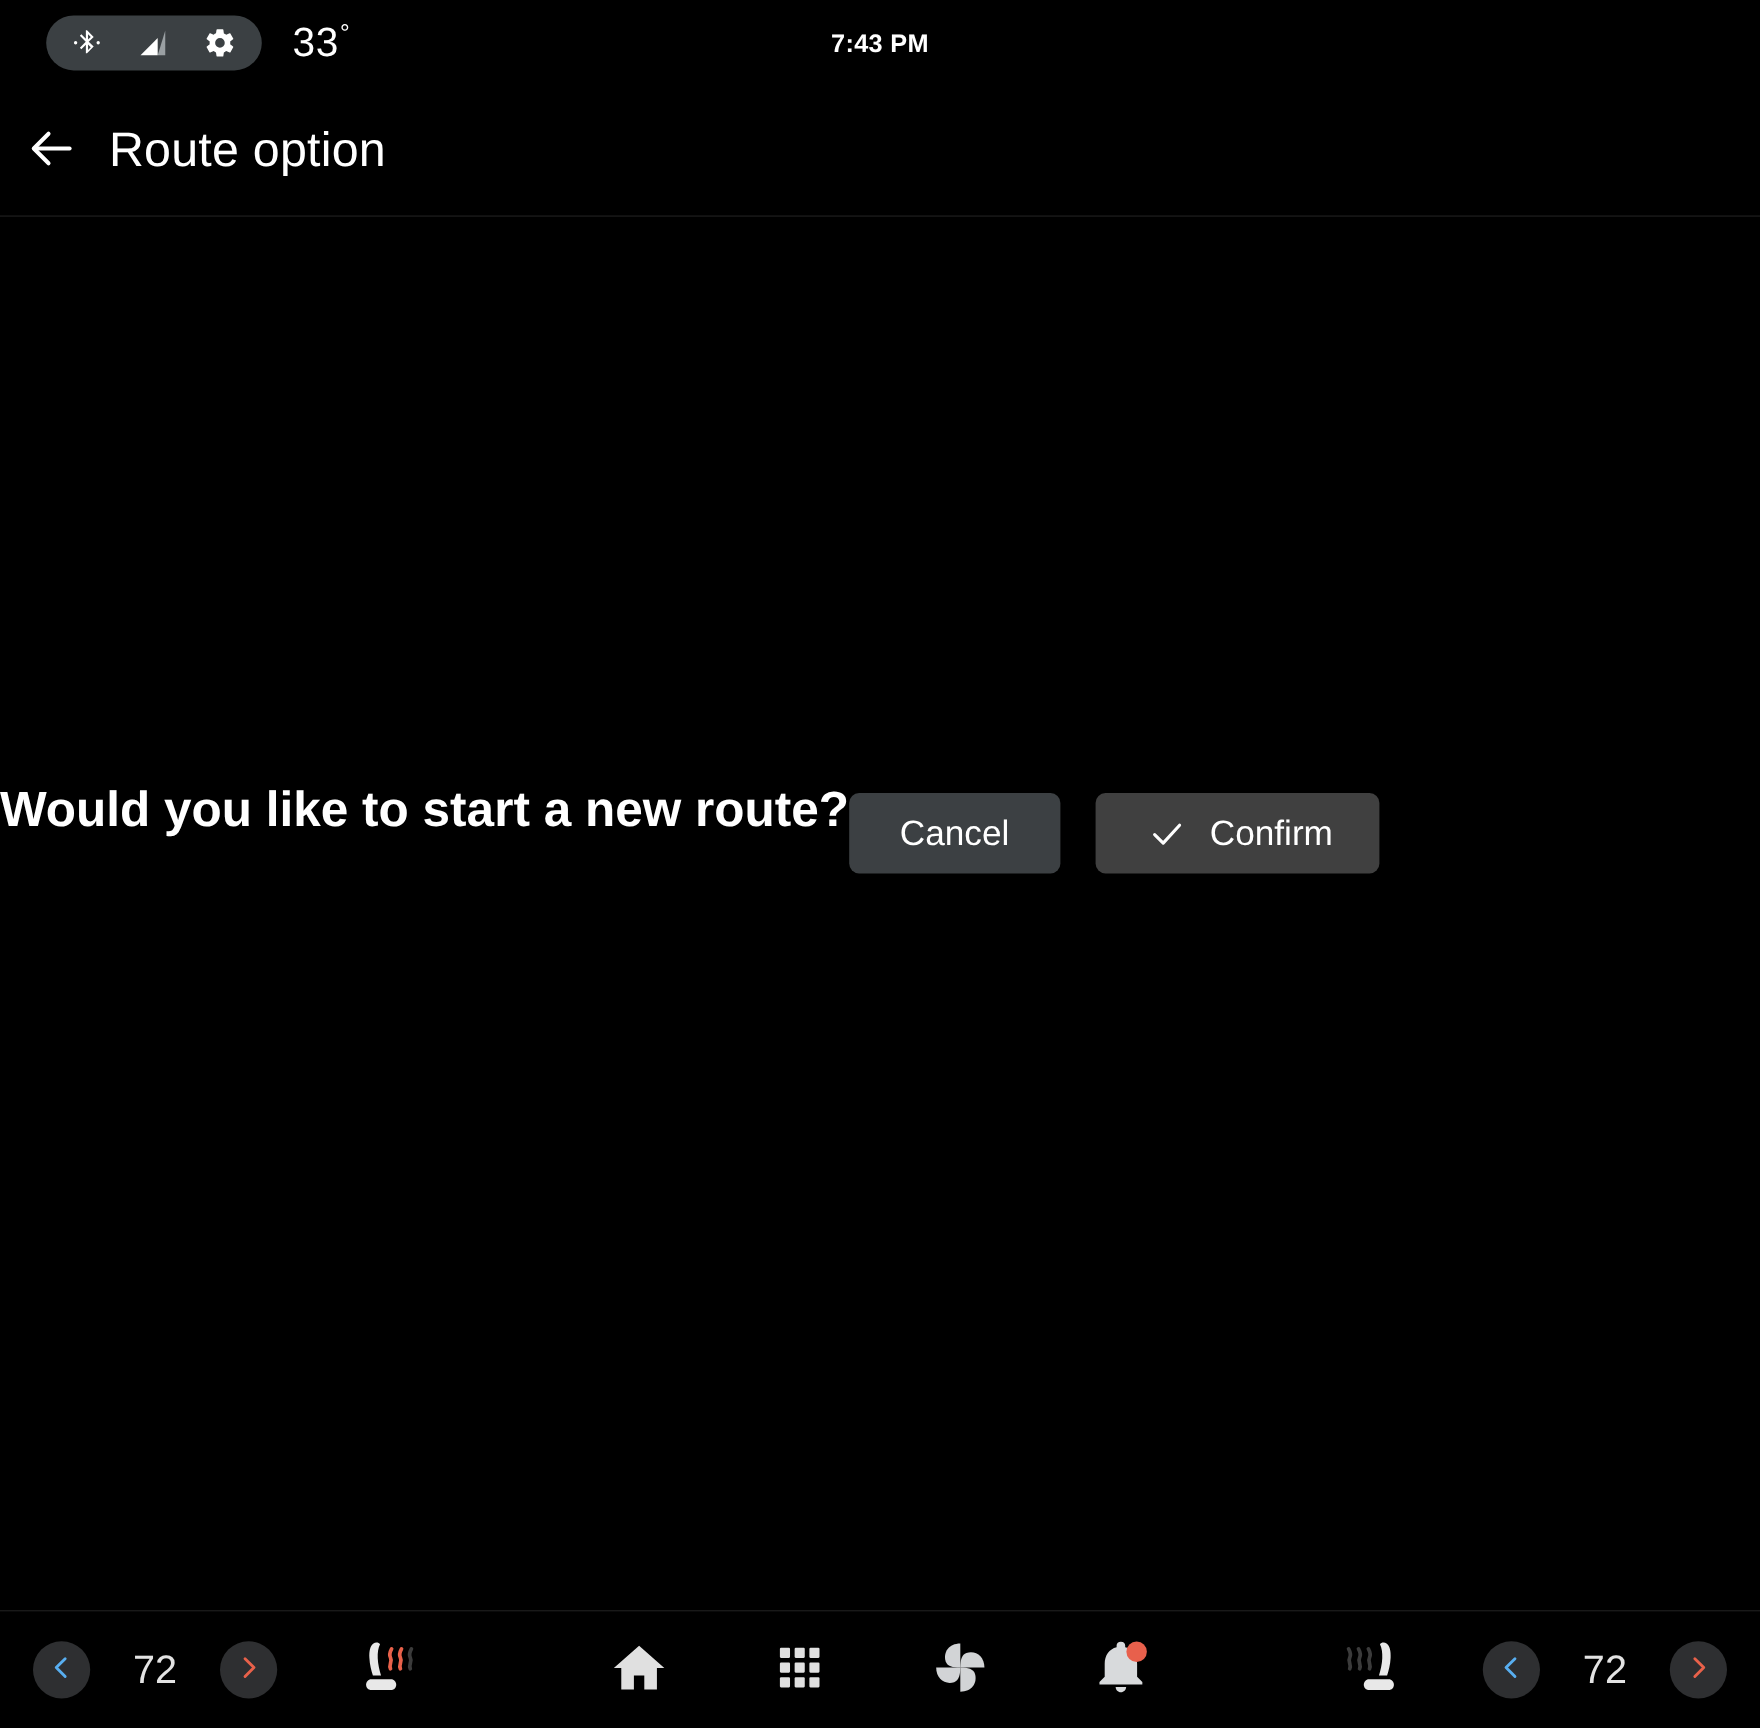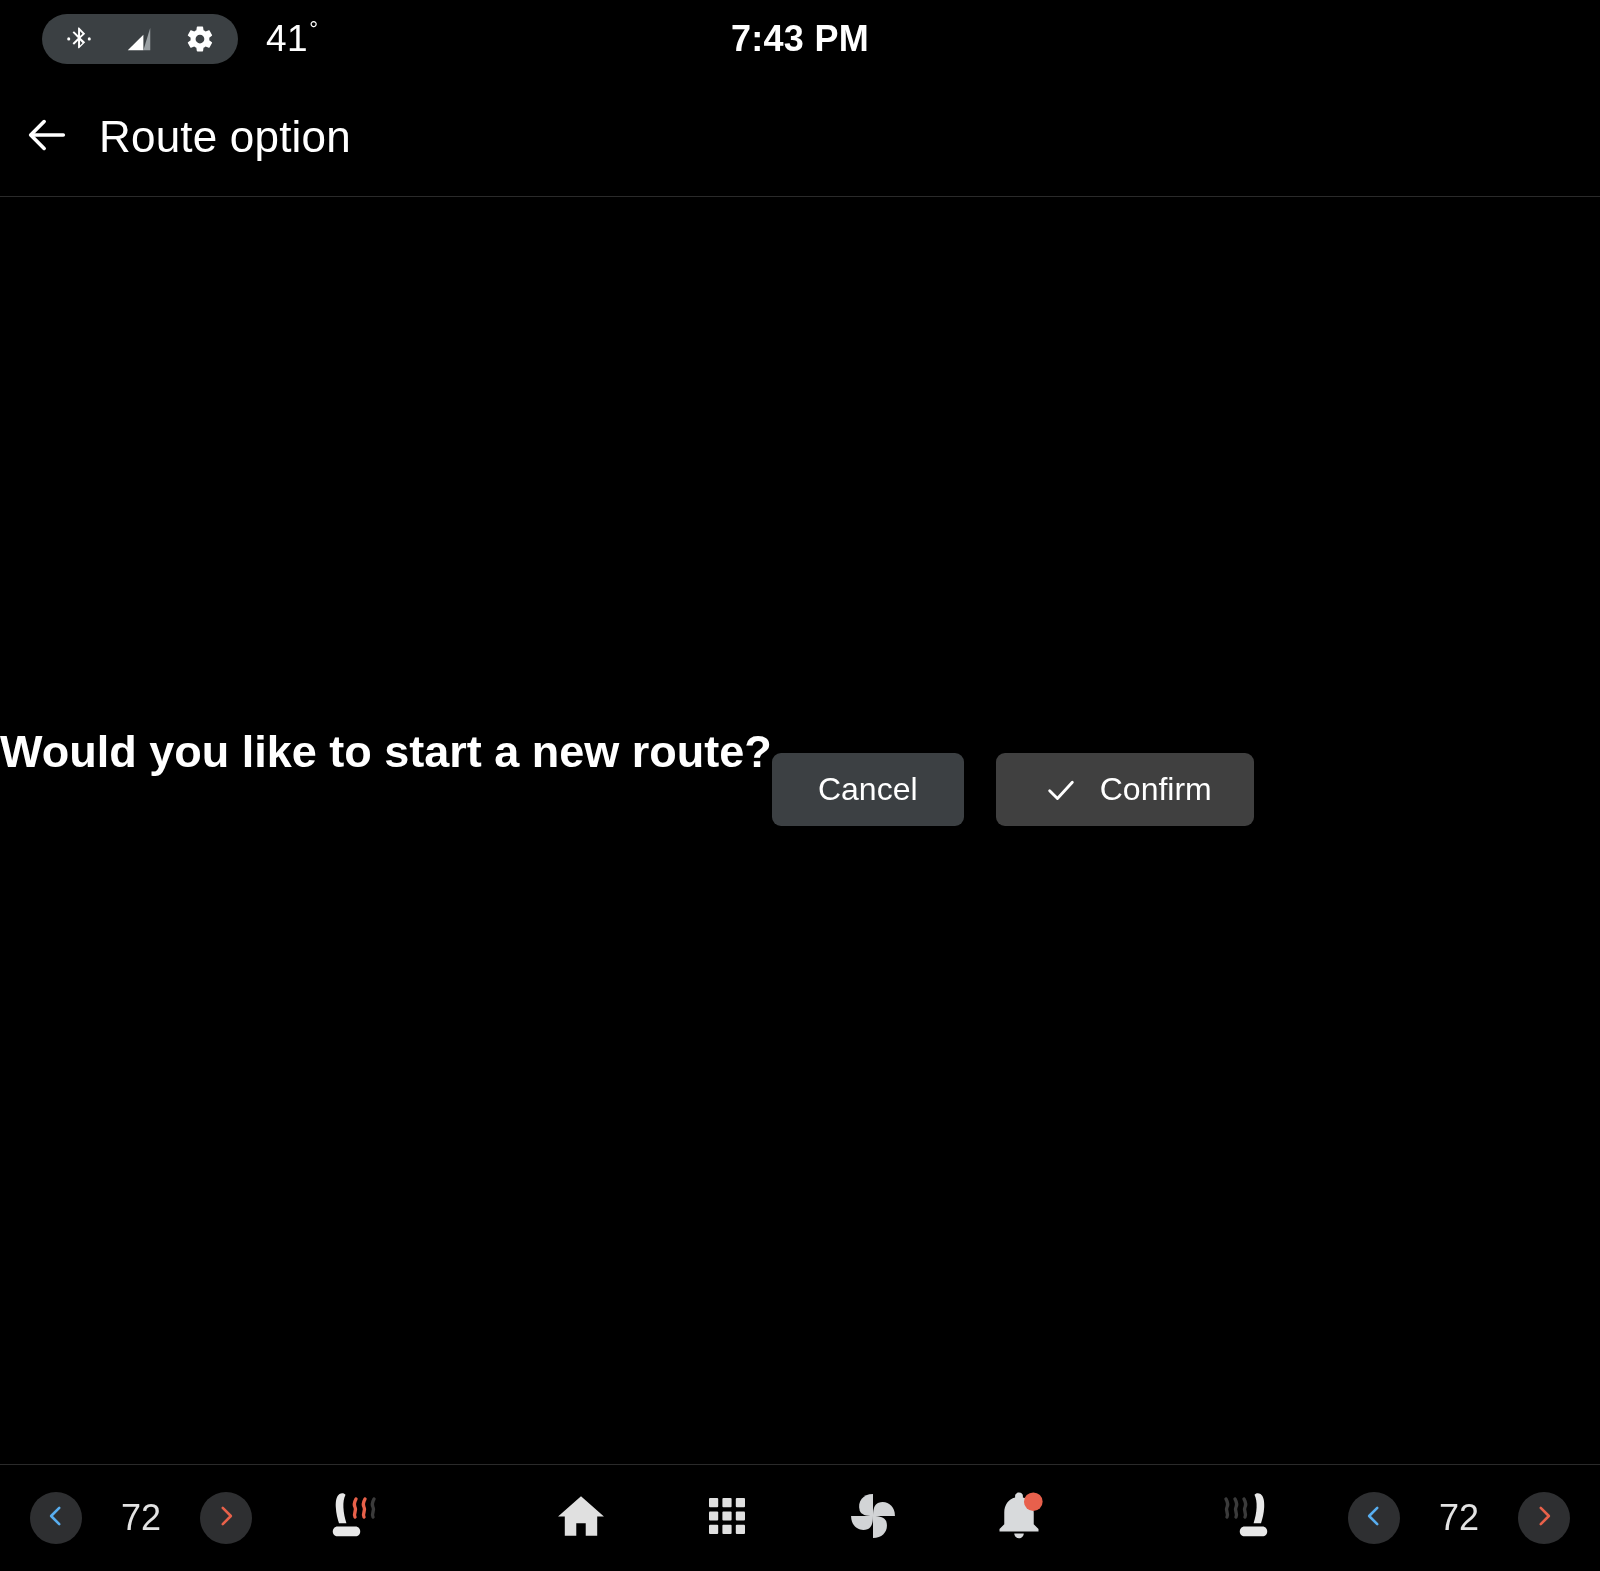--- a/index.html
+++ b/index.html
@@ -59,21 +59,21 @@
     left: 1px;
   }
   .status-clock {
     position: absolute;
     left: 0; right: 0;
     top: 14px;
     height: 50px;
     display: flex;
     align-items: center;
     justify-content: center;
-    font-size: 36px;
+    font-size: 23px;
     font-weight: bold;
     letter-spacing: 0.3px;
   }
 
   
   .app-header {
     position: absolute;
     top: 78px; left: 0;
     width: 1600px;
     height: 118px;
@@ -140,21 +140,20 @@
     height: 73px;
     display: flex;
     align-items: center;
     justify-content: center;
     font-family: "Liberation Sans", sans-serif;
     font-size: 32px;
     color: #ffffff;
     cursor: pointer;
     padding: 0 34px;
     box-sizing: border-box;
-    margin-top: 32px;
   }
   .dlg-btn.cancel {
     background: #3c4043;
     min-width: 192px;
   }
   .dlg-btn.confirm {
     background: #404040;
     min-width: 258px;
     gap: 22px;
     padding-left: 40px;
@@ -247,21 +246,21 @@
       </svg>
     </span>
     <span class="icon">
       <svg width="30" height="30" viewBox="0 0 24 24" fill="#ffffff">
         <path d="M19.4 13c.04-.32.06-.65.06-.99s-.02-.67-.07-.99l2.11-1.63c.19-.15.24-.42.12-.64l-2-3.46c-.12-.22-.39-.3-.61-.22l-2.49 1c-.52-.4-1.08-.73-1.69-.98l-.38-2.65A.49.49 0 0 0 13.96 2h-4c-.25 0-.46.18-.49.42l-.38 2.65c-.61.25-1.17.59-1.69.98l-2.49-1c-.23-.09-.49 0-.61.22l-2 3.46c-.13.22-.07.49.12.64L4.54 11c-.05.32-.09.66-.09.99s.02.67.07.99l-2.11 1.63c-.19.15-.24.42-.12.64l2 3.46c.12.22.39.3.61.22l2.49-1c.52.4 1.08.73 1.69.98l.38 2.65c.3.24.24.42.49.42h4c.25 0 .46-.18.49-.42l.38-2.65c.61-.25 1.17-.59 1.69-.98l2.49 1c.23.09.49 0 .61-.22l2-3.46c.12-.22.07-.49-.12-.64L19.4 13zm-7.44 2.5A3.5 3.5 0 1 1 15.46 12a3.5 3.5 0 0 1-3.5 3.5z"></path>
       </svg>
     </span>
   </div>
 
   <div class="temp-outside">
-    <span>41</span>
+    <span>33</span>
       <span class="deg">°</span>
   </div>
 
   <div class="status-clock">7:43 PM</div>
 </div>
 
 <div class="app-header">
   <div class="back-button">
     <span>
       <svg width="46" height="46" viewBox="0 0 24 24" fill="none" stroke="#ffffff" stroke-width="1.9" stroke-linecap="round" stroke-linejoin="round">

